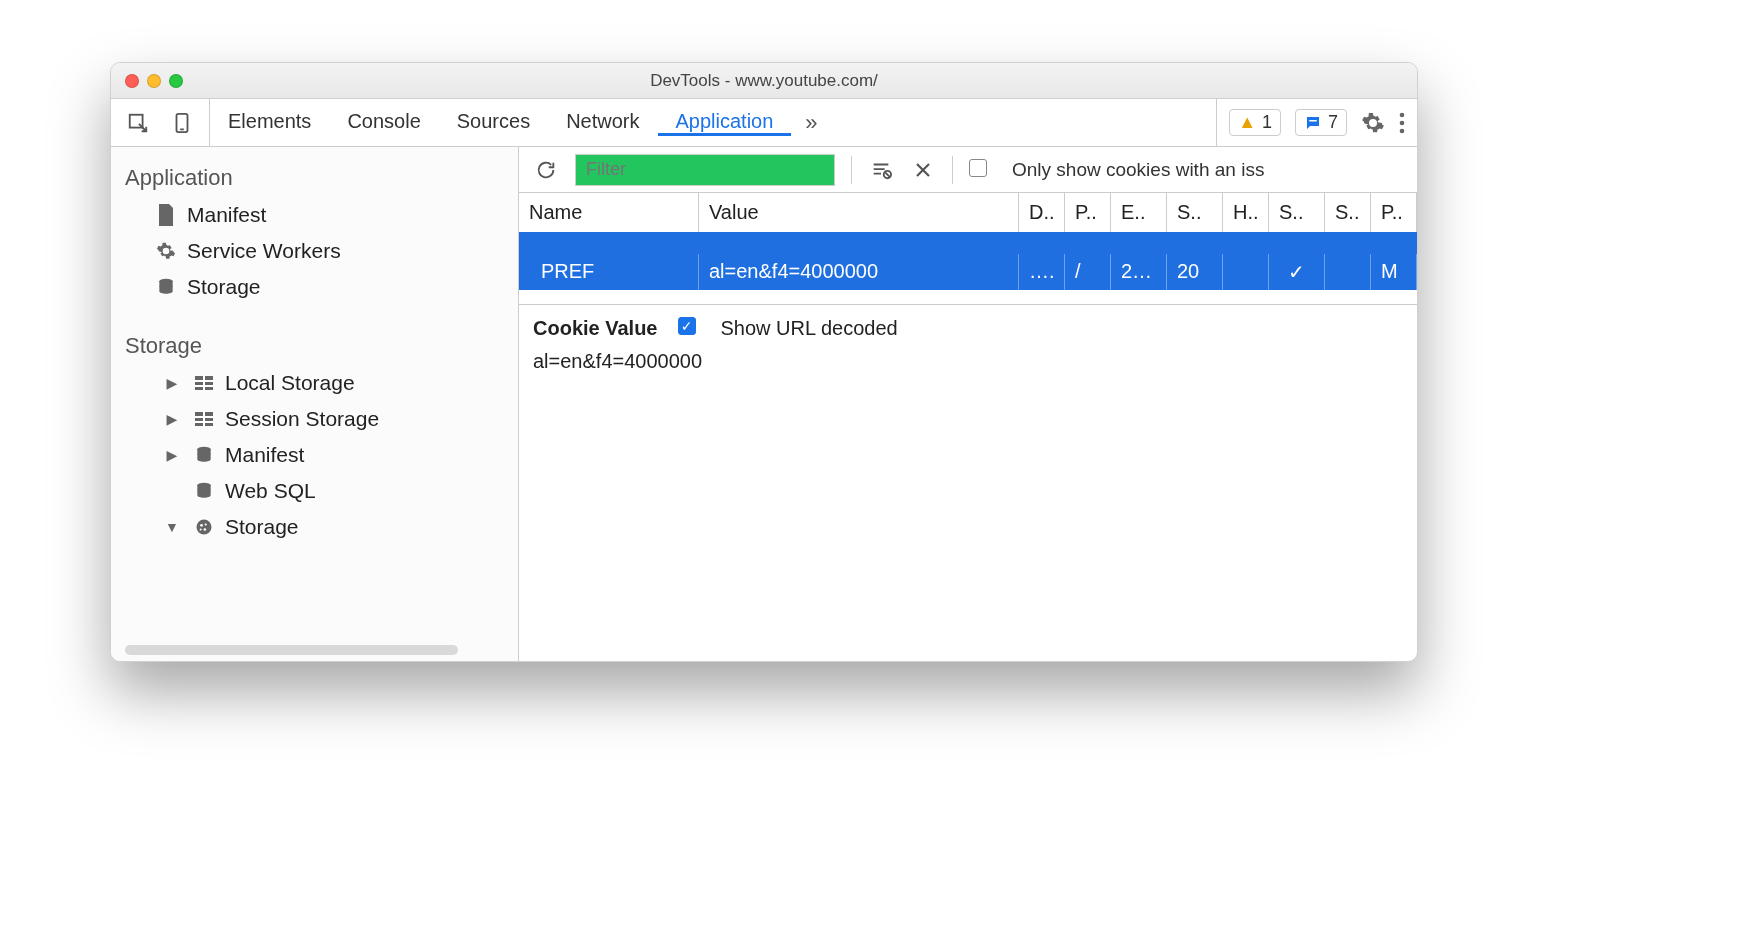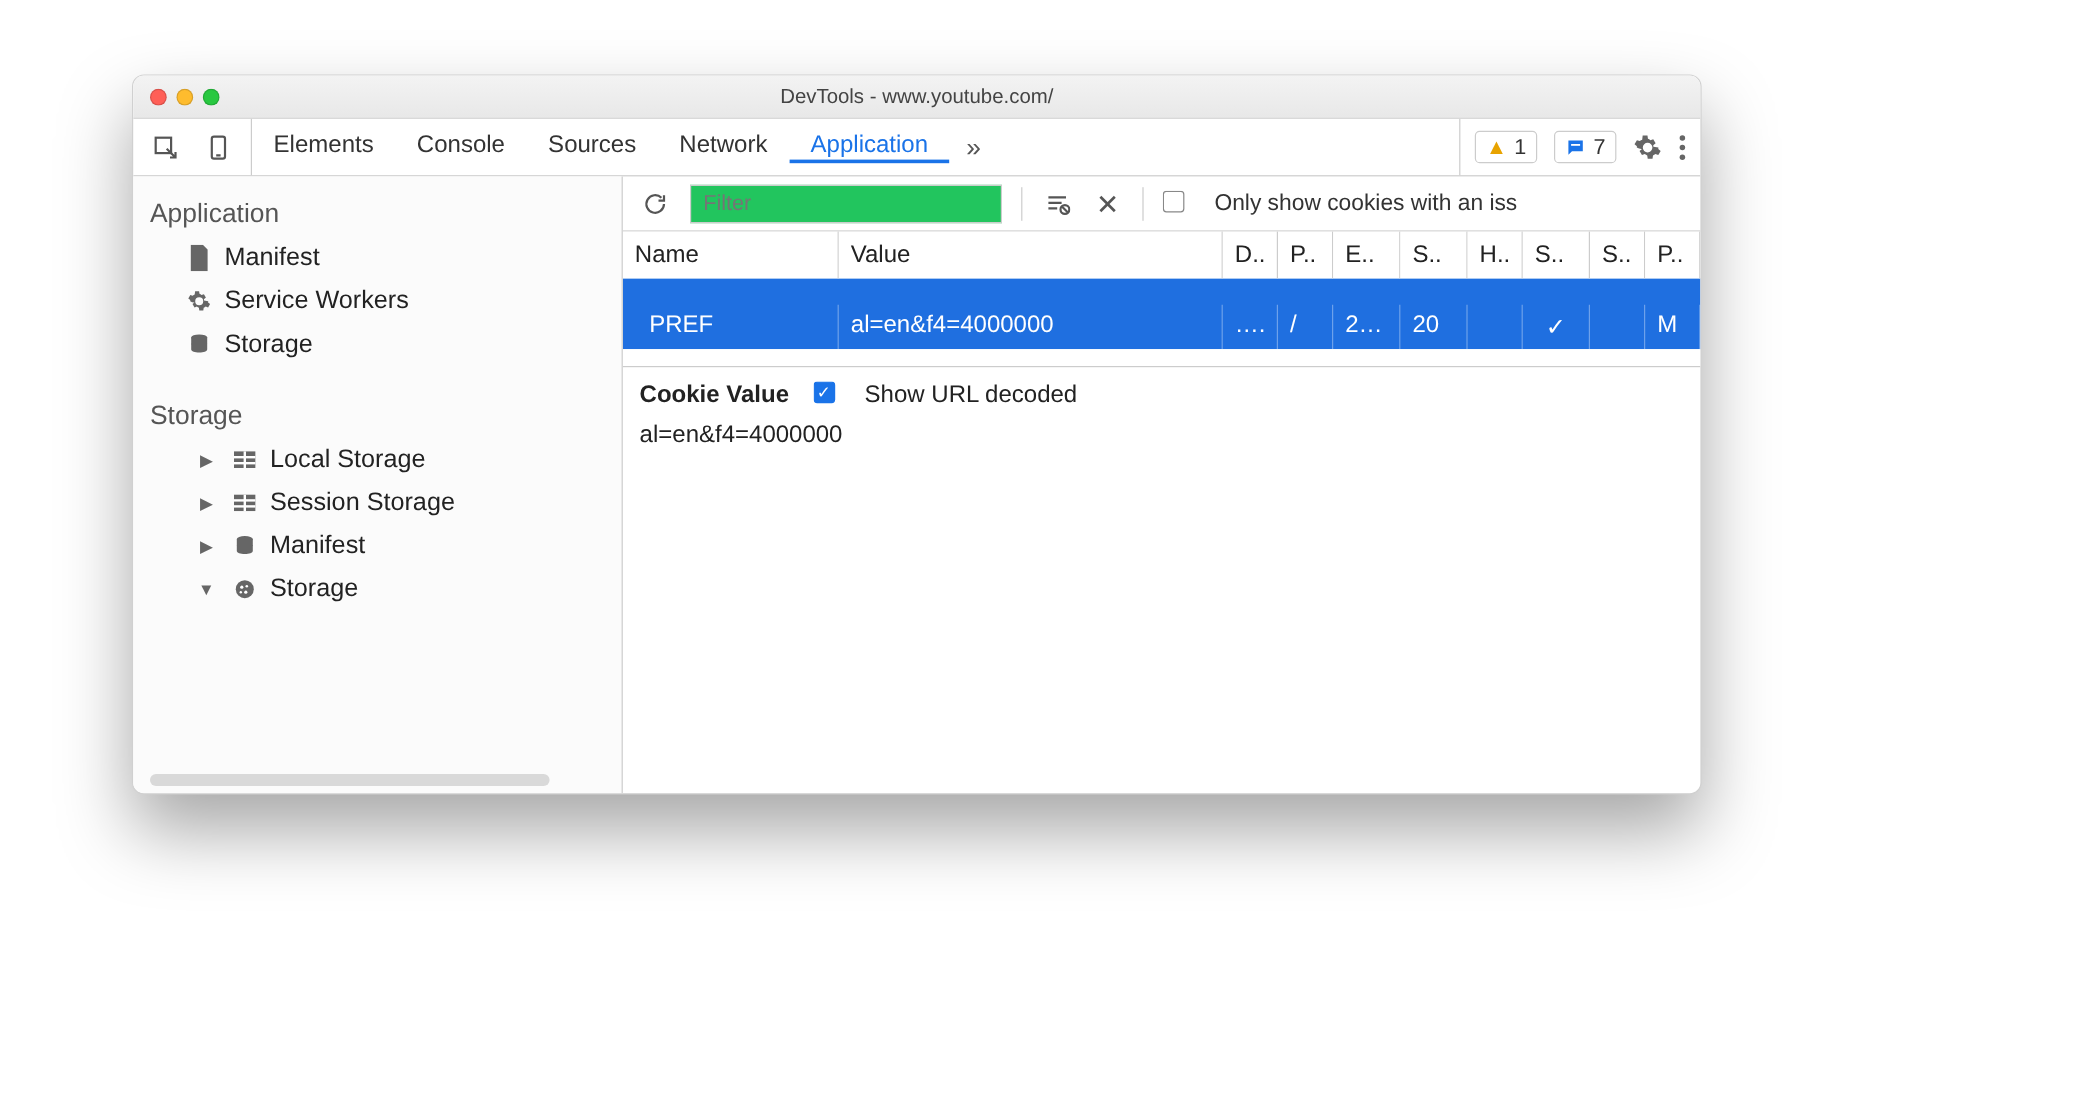--- a/index.html
+++ b/index.html
@@ -205,20 +205,31 @@
             <span class="icon">
                 <svg width="20" height="20" viewBox="0 0 24 24" fill="#666">
                   <ellipse cx="12" cy="5" rx="8" ry="3"></ellipse>
                   <path d="M4 5v6c0 1.7 3.6 3 8 3s8-1.3 8-3V5"></path>
                   <path d="M4 11v6c0 1.7 3.6 3 8 3s8-1.3 8-3v-6"></path>
                 </svg>
               </span>
             <span>Manifest</span>
           </div>
           <div class="side-item">
+            <span class="tw" style="visibility:hidden">▶</span>
+            <span class="icon">
+                <svg width="20" height="20" viewBox="0 0 24 24" fill="#666">
+                  <ellipse cx="12" cy="5" rx="8" ry="3"></ellipse>
+                  <path d="M4 5v6c0 1.7 3.6 3 8 3s8-1.3 8-3V5"></path>
+                  <path d="M4 11v6c0 1.7 3.6 3 8 3s8-1.3 8-3v-6"></path>
+                </svg>
+              </span>
+            <span>Web SQL</span>
+          </div>
+          <div class="side-item">
             <span class="tw">▼</span>
             <span class="icon">
                 <svg width="20" height="20" viewBox="0 0 24 24" fill="#666">
                   <circle cx="12" cy="12" r="9"></circle>
                   <circle cx="9" cy="10" r="1.6" fill="#fff"></circle>
                   <circle cx="14" cy="9" r="1.3" fill="#fff"></circle>
                   <circle cx="13" cy="15" r="1.6" fill="#fff"></circle>
                   <circle cx="8" cy="15" r="1.2" fill="#fff"></circle>
                 </svg>
               </span>

